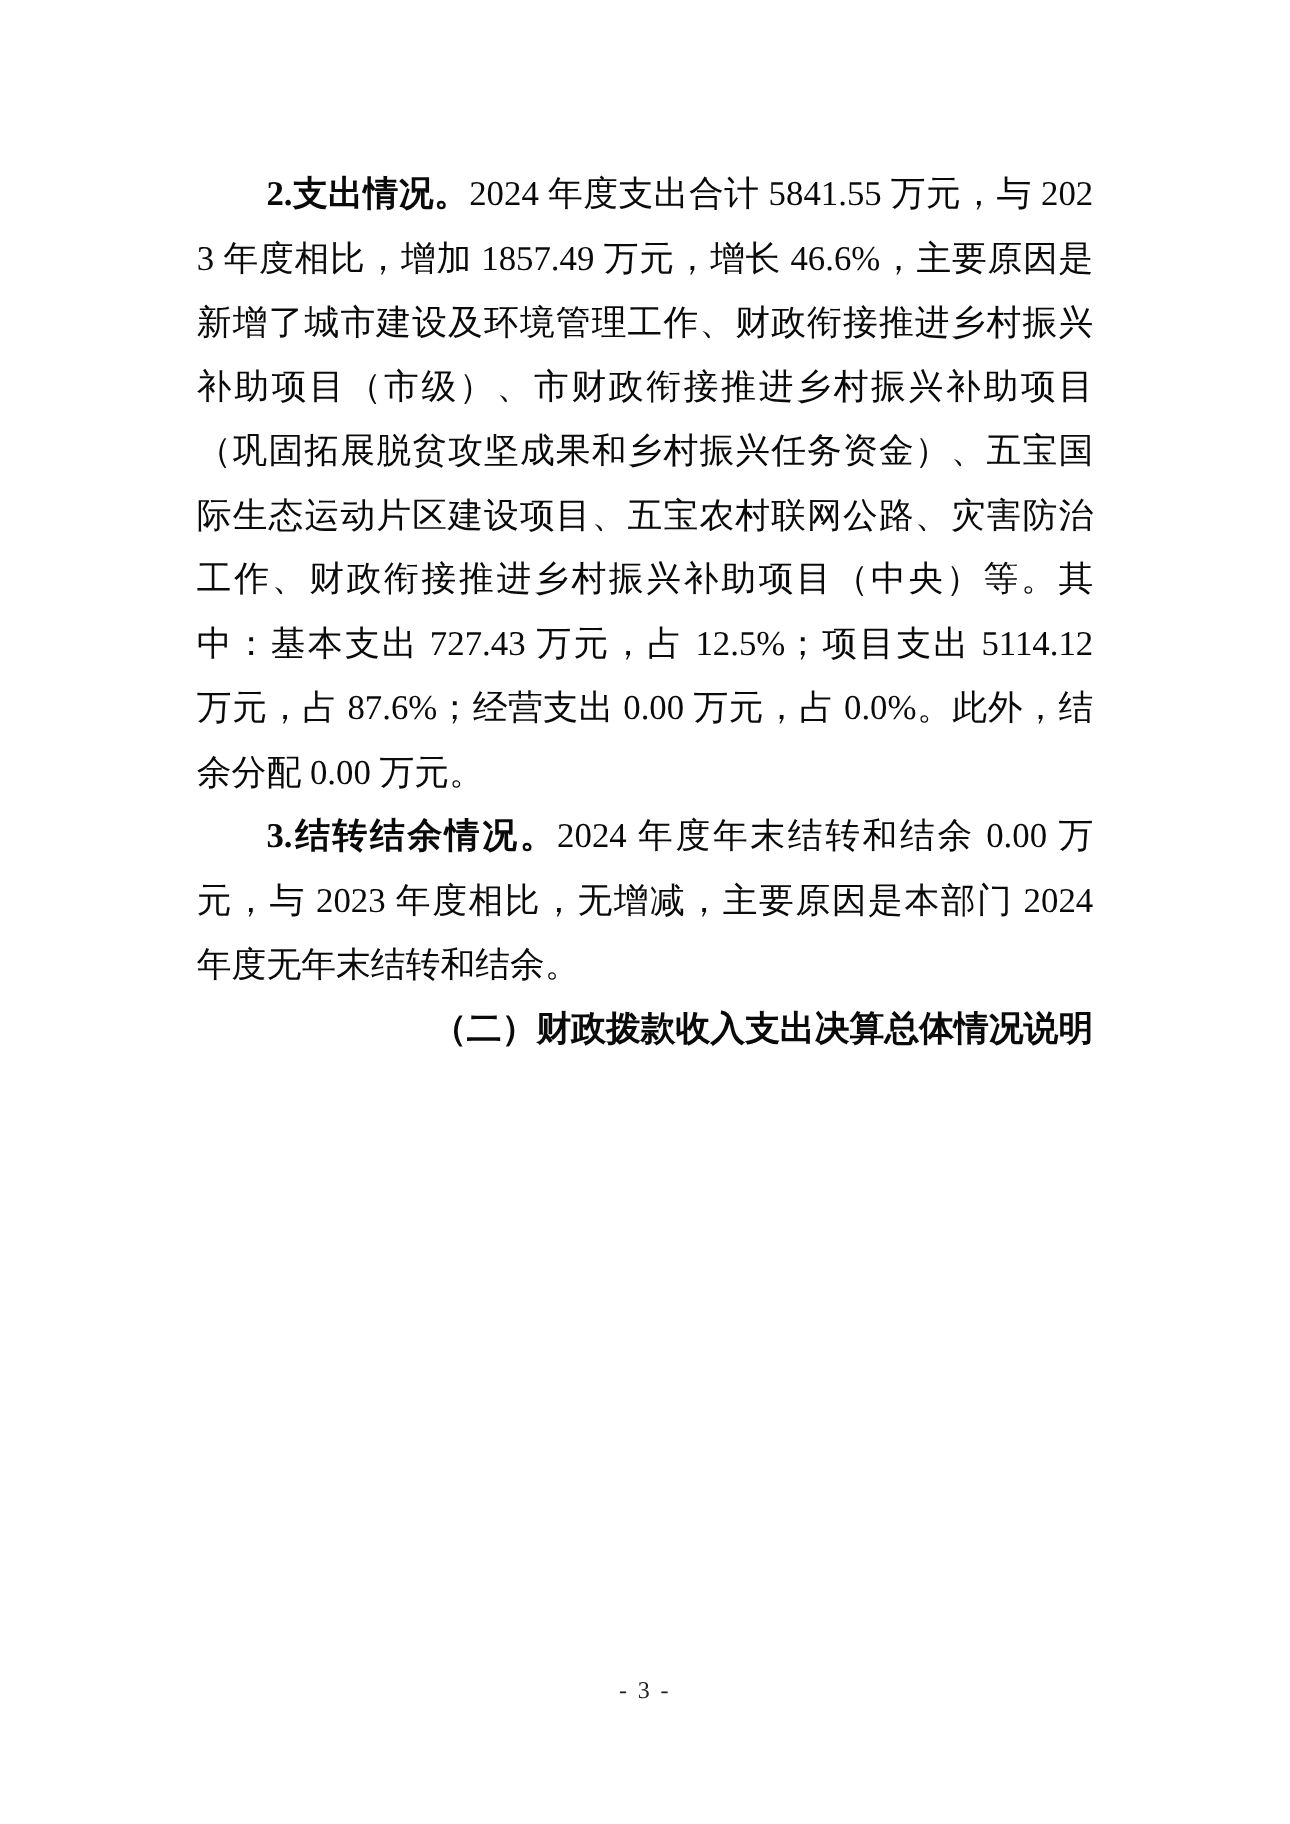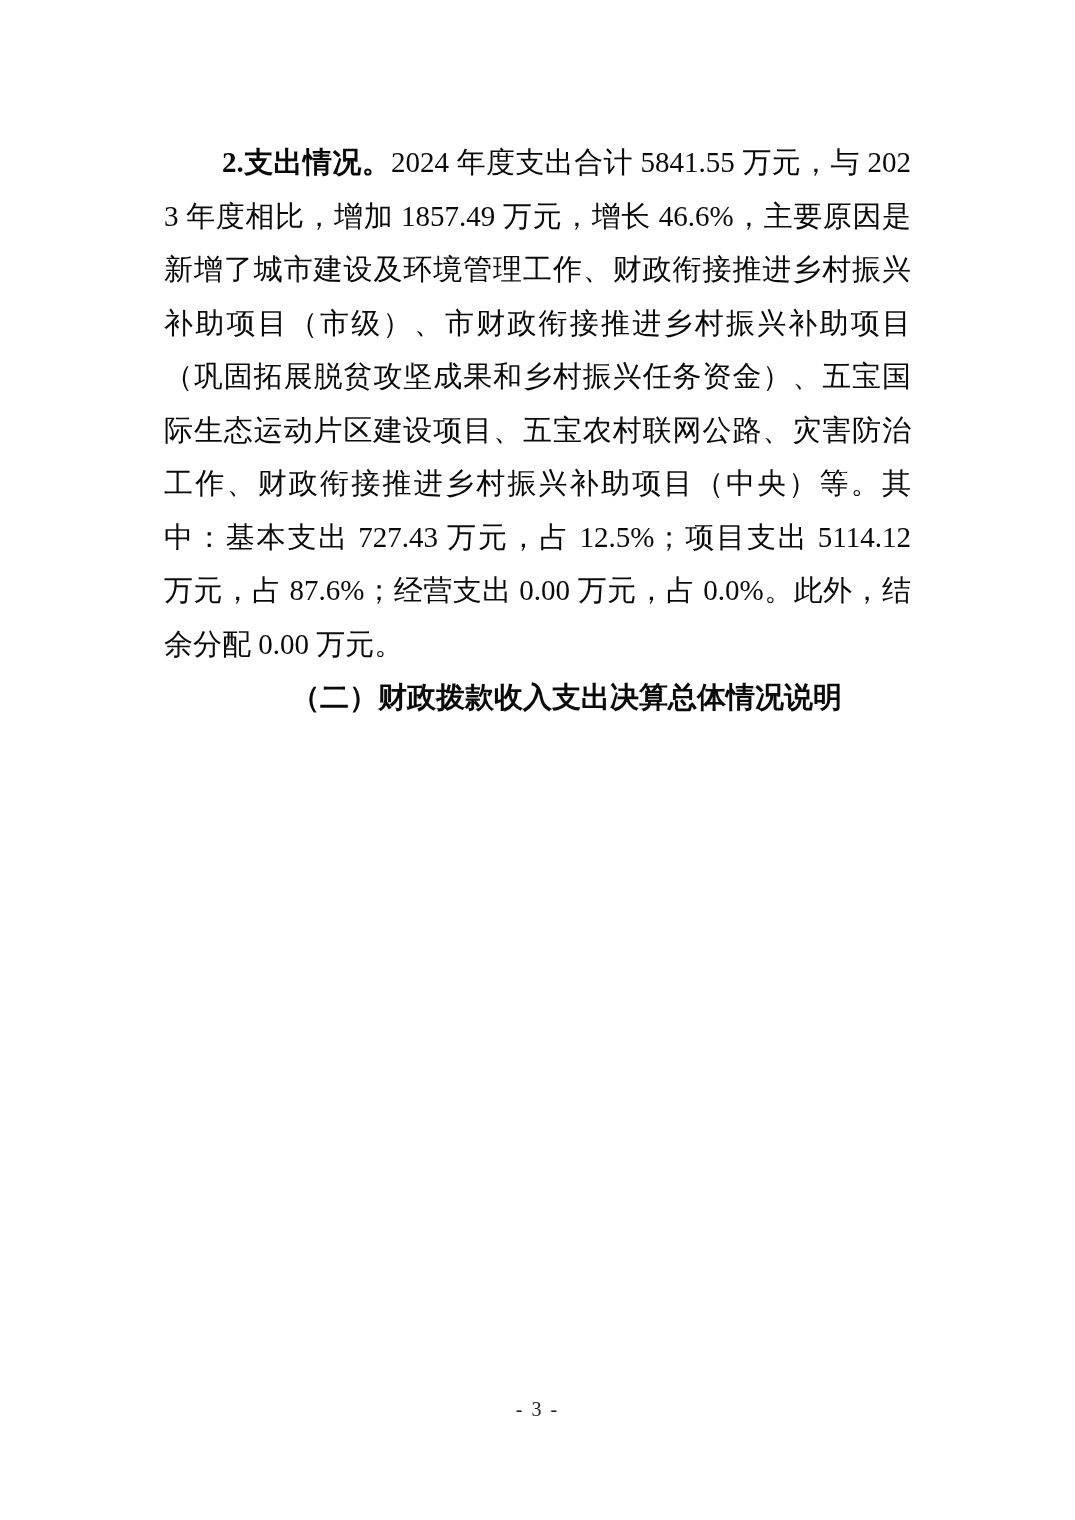--- a/index.html
+++ b/index.html
@@ -35,41 +35,42 @@
   }
   .para .lead {
     font-weight: bold;
   }
   .heading {
     margin: 0;
     font-size: 29px;
     line-height: 53.5px;
     text-indent: 2em;
     font-weight: bold;
-    text-align: center;
+    text-align: right;
   }
   .page-number {
     position: absolute;
     left: 0;
     top: 1398px;
     width: 100%;
     text-align: center;
     font-size: 20px;
     letter-spacing: 2px;
     color: #222;
   }
 </style>
 </head>
 <body>
 
 <div class="page">
   <div class="content">
 
     <p class="para"><b class="lead">2.支出情况。</b><span>2024 年度支出合计 5841.55 万元，与 2023 年度相比，增加 1857.49 万元，增长 46.6%，主要原因是新增了城市建设及环境管理工作、财政衔接推进乡村振兴补助项目（市级）、市财政衔接推进乡村振兴补助项目（巩固拓展脱贫攻坚成果和乡村振兴任务资金）、五宝国际生态运动片区建设项目、五宝农村联网公路、灾害防治工作、财政衔接推进乡村振兴补助项目（中央）等。其中：基本支出 727.43 万元，占 12.5%；项目支出 5114.12 万元，占 87.6%；经营支出 0.00 万元，占 0.0%。此外，结余分配 0.00 万元。</span></p>
 
+    <p class="para"><b class="lead">3.结转结余情况。</b><span>2024 年度年末结转和结余 0.00 万元，与 2023 年度相比，无增减，主要原因是本部门 2024 年度无年末结转和结余。</span></p>
 
     <h2 class="heading">（二）财政拨款收入支出决算总体情况说明</h2>
 
 
   </div>
 
   <div class="page-number">- 3 -</div>
 </div>
 
 </body></html>

